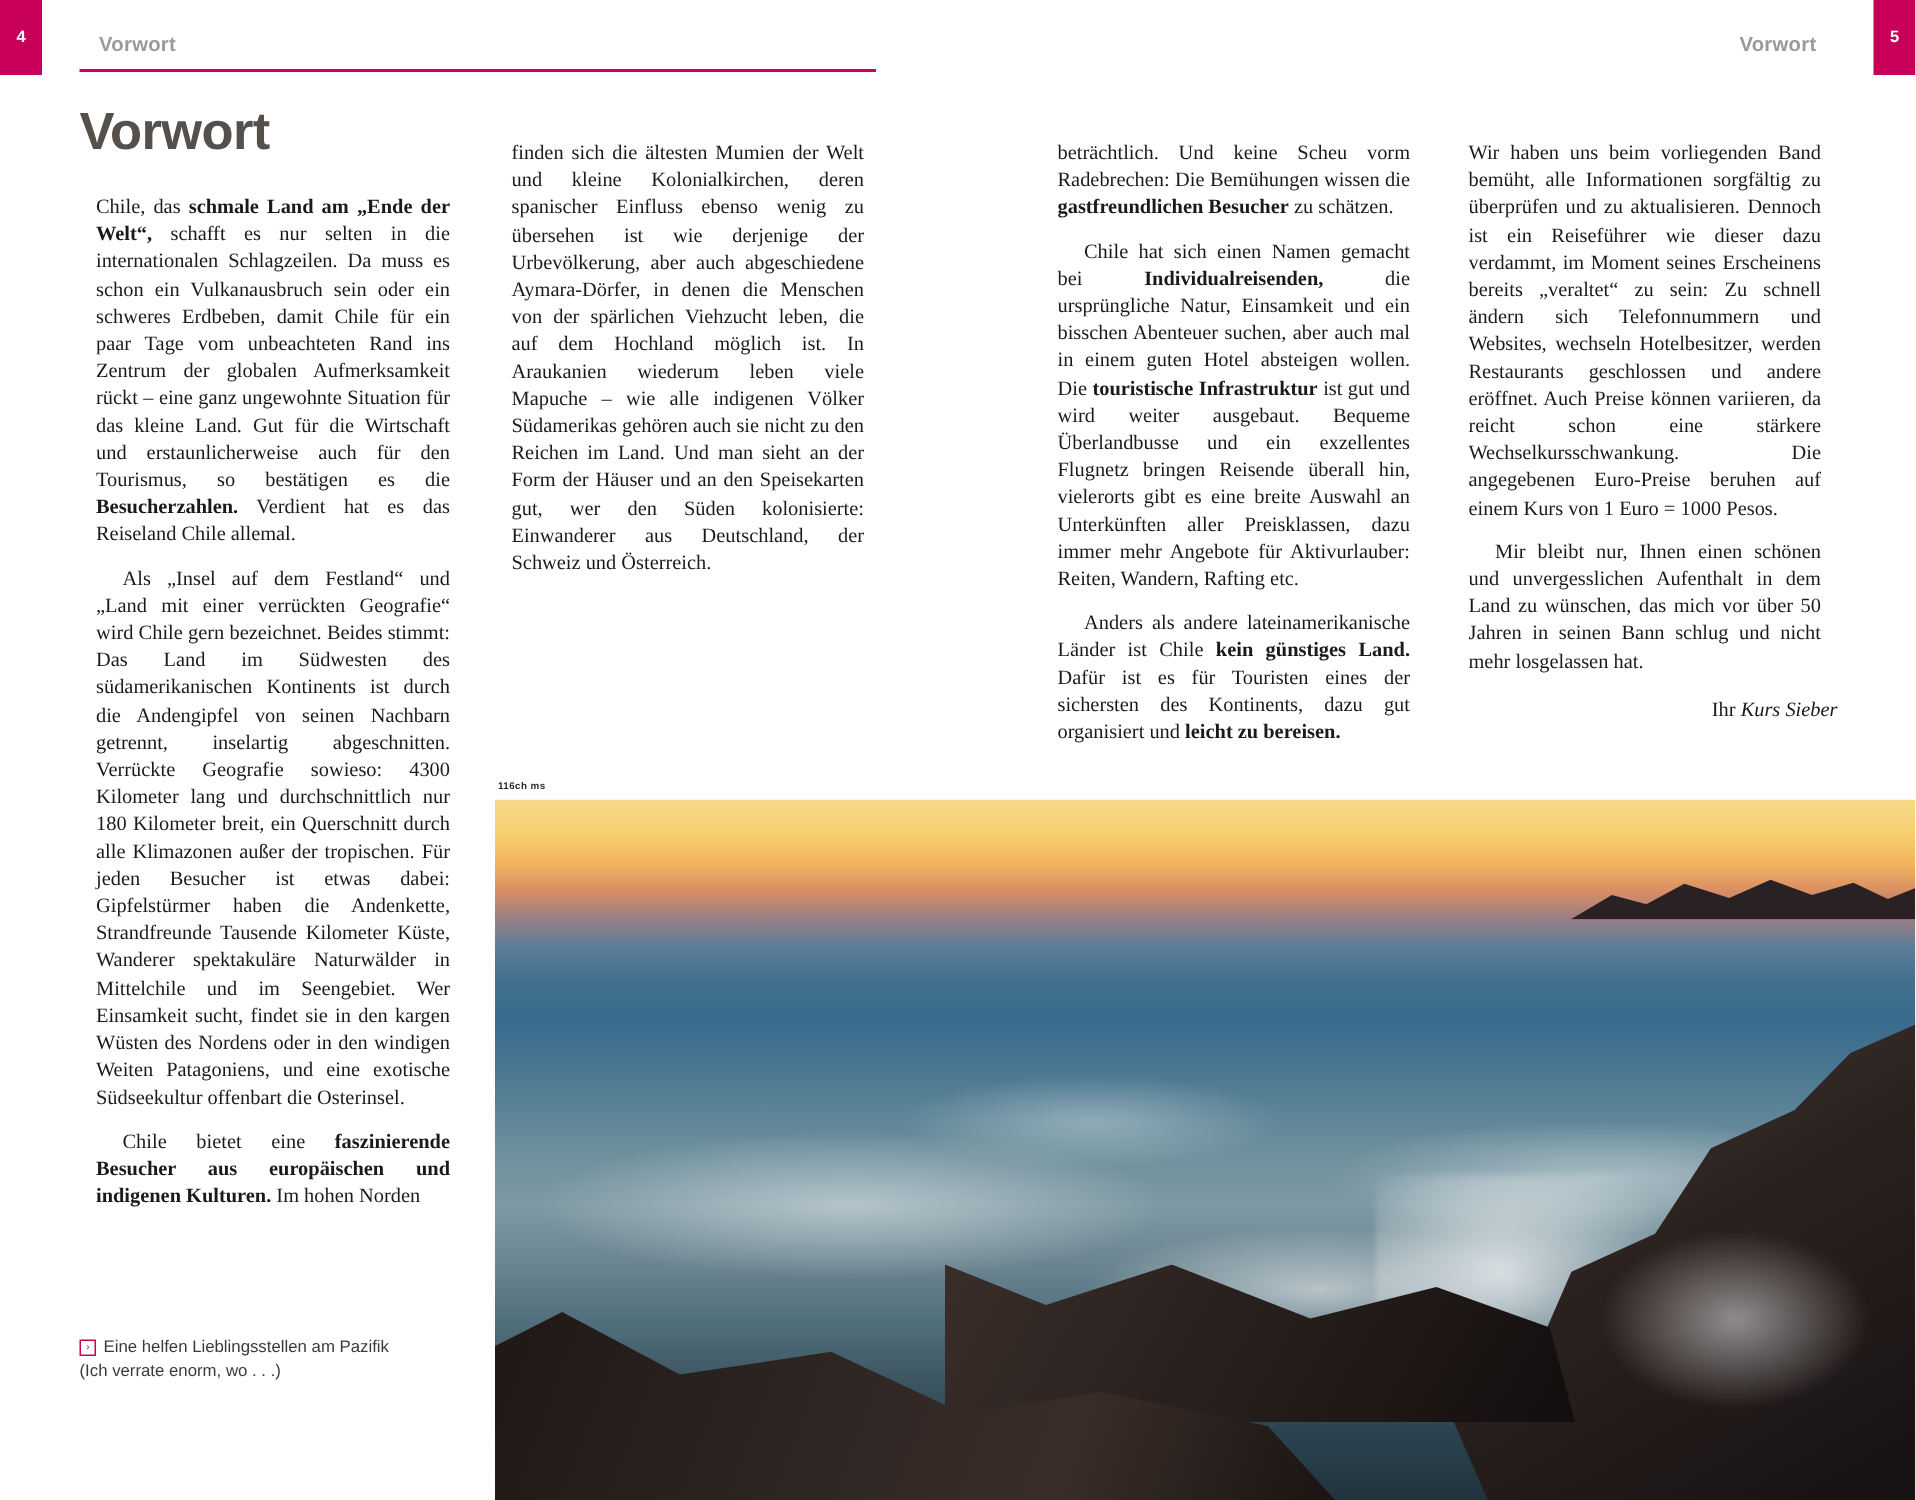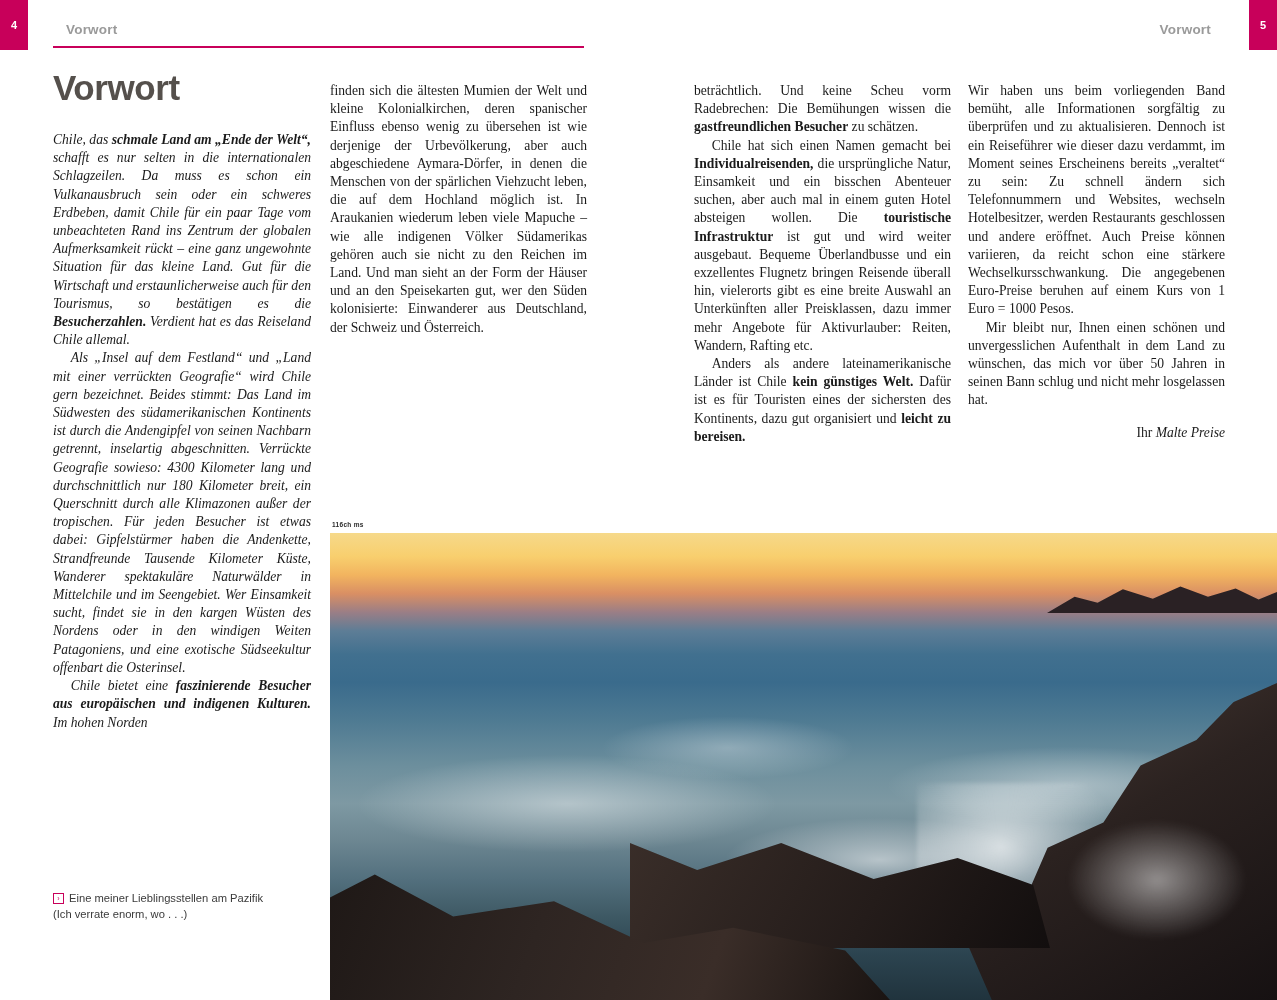--- a/index.html
+++ b/index.html
@@ -70,25 +70,25 @@
   
   .col {
     position: absolute;
     width: 258px;
     font-size: 13.6px;
     line-height: 1.34;
     text-align: justify;
     hyphens: auto;
     -webkit-hyphens: auto;
   }
-  .col p { margin: 0; text-indent: 1.3em; }
+  .col p { margin: 11px; text-indent: 1.3em; }
   .col p.first { text-indent: 0; }
   .col b, .col strong { font-weight: bold; }
 
-  #col1 { left: 53px;  top: 131px; width: 258px; font-style: italic; }
+  #col1 { left: 53px;  top: 118px; width: 258px; }
   #col2 { left: 330px; top: 82px;  width: 257px; }
   #col3 { left: 694px; top: 82px;  width: 257px; }
   #col4 { left: 968px; top: 82px;  width: 257px; }
 
   
   .title {
     position: absolute;
     left: 53px;
     top: 68px;
     font-family: "Liberation Sans", sans-serif;
@@ -235,42 +235,42 @@
     <div class="col" id="col1">
         <p class="para first">Chile, das <b>schmale Land am „Ende der Welt“,</b> schafft es nur selten in die internationalen Schlagzeilen. Da muss es schon ein Vulkanausbruch sein oder ein schweres Erdbeben, damit Chile für ein paar Tage vom unbeachteten Rand ins Zentrum der globalen Aufmerksamkeit rückt – eine ganz ungewohnte Situation für das kleine Land. Gut für die Wirtschaft und erstaunlicherweise auch für den Tourismus, so bestätigen es die <b>Besucherzahlen.</b> Verdient hat es das Reiseland Chile allemal.</p>
         <p class="para">Als „Insel auf dem Festland“ und „Land mit einer verrückten Geografie“ wird Chile gern bezeichnet. Beides stimmt: Das Land im Südwesten des südamerikanischen Kontinents ist durch die Andengipfel von seinen Nachbarn getrennt, inselartig abgeschnitten. Verrückte Geografie sowieso: 4300 Kilometer lang und durchschnittlich nur 180 Kilometer breit, ein Querschnitt durch alle Klimazonen außer der tropischen. Für jeden Besucher ist etwas dabei: Gipfelstürmer haben die Andenkette, Strandfreunde Tausende Kilometer Küste, Wanderer spektakuläre Naturwälder in Mittelchile und im Seengebiet. Wer Einsamkeit sucht, findet sie in den kargen Wüsten des Nordens oder in den windigen Weiten Patagoniens, und eine exotische Südseekultur offenbart die Osterinsel.</p>
         <p class="para">Chile bietet eine <b>faszinierende Besucher aus europäischen und indigenen Kulturen.</b> Im hohen Norden</p>
       </div>
     <div class="col" id="col2">
         <p class="para first">finden sich die ältesten Mumien der Welt und kleine Kolonialkirchen, deren spanischer Einfluss ebenso wenig zu übersehen ist wie derjenige der Urbevölkerung, aber auch abgeschiedene Aymara-Dörfer, in denen die Menschen von der spärlichen Viehzucht leben, die auf dem Hochland möglich ist. In Araukanien wiederum leben viele Mapuche – wie alle indigenen Völker Südamerikas gehören auch sie nicht zu den Reichen im Land. Und man sieht an der Form der Häuser und an den Speisekarten gut, wer den Süden kolonisierte: Einwanderer aus Deutschland, der Schweiz und Österreich.</p>
       </div>
 
     <div class="caption">
-      <span class="arrow">›</span><span>Eine meiner Lieblingsstellen am Pazifik</span><br>
+      <span class="arrow">›</span><span>Eine helfen Lieblingsstellen am Pazifik</span><br>
       <span>(Ich verrate enorm, wo . . .)</span>
     </div>
   </div>
 
   <div class="page page-right">
 
     <div class="folio-tab folio-right">5</div>
 
     <div class="runhead runhead-right">Vorwort</div>
 
   </div>
 
   <div class="col" id="col3">
       <p class="para first">beträchtlich. Und keine Scheu vorm Radebrechen: Die Bemühungen wissen die <b>gastfreundlichen Besucher</b> zu schätzen.</p>
       <p class="para">Chile hat sich einen Namen gemacht bei <b>Individualreisenden,</b> die ursprüngliche Natur, Einsamkeit und ein bisschen Abenteuer suchen, aber auch mal in einem guten Hotel absteigen wollen. Die <b>touristische Infrastruktur</b> ist gut und wird weiter ausgebaut. Bequeme Überlandbusse und ein exzellentes Flugnetz bringen Reisende überall hin, vielerorts gibt es eine breite Auswahl an Unterkünften aller Preisklassen, dazu immer mehr Angebote für Aktivurlauber: Reiten, Wandern, Rafting etc.</p>
-      <p class="para">Anders als andere lateinamerikanische Länder ist Chile <b>kein günstiges Welt.</b> Dafür ist es für Touristen eines der sichersten des Kontinents, dazu gut organisiert und <b>leicht zu bereisen.</b></p>
+      <p class="para">Anders als andere lateinamerikanische Länder ist Chile <b>kein günstiges Land.</b> Dafür ist es für Touristen eines der sichersten des Kontinents, dazu gut organisiert und <b>leicht zu bereisen.</b></p>
     </div>
   <div class="col" id="col4">
     <p class="para first">Wir haben uns beim vorliegenden Band bemüht, alle Informationen sorgfältig zu überprüfen und zu aktualisieren. Dennoch ist ein Reiseführer wie dieser dazu verdammt, im Moment seines Erscheinens bereits „veraltet“ zu sein: Zu schnell ändern sich Telefonnummern und Websites, wechseln Hotelbesitzer, werden Restaurants geschlossen und andere eröffnet. Auch Preise können variieren, da reicht schon eine stärkere Wechselkursschwankung. Die angegebenen Euro-Preise beruhen auf einem Kurs von 1 Euro = 1000 Pesos.</p>
       <p class="para">Mir bleibt nur, Ihnen einen schönen und unvergesslichen Aufenthalt in dem Land zu wünschen, das mich vor über 50 Jahren in seinen Bann schlug und nicht mehr losgelassen hat.</p>
-      <div class="signature">Ihr <em>Malte Preise</em></div>
+      <div class="signature">Ihr <em>Kurs Sieber</em></div>
   </div>
 
   <div class="photo-credit">116ch ms</div>
 
   <div class="photo-wrap">
     <div class="photo">
       <div class="rock rock-a"></div>
       <div class="spray"></div>
       <div class="rock rock-b"></div>
       <div class="spray2"></div>

